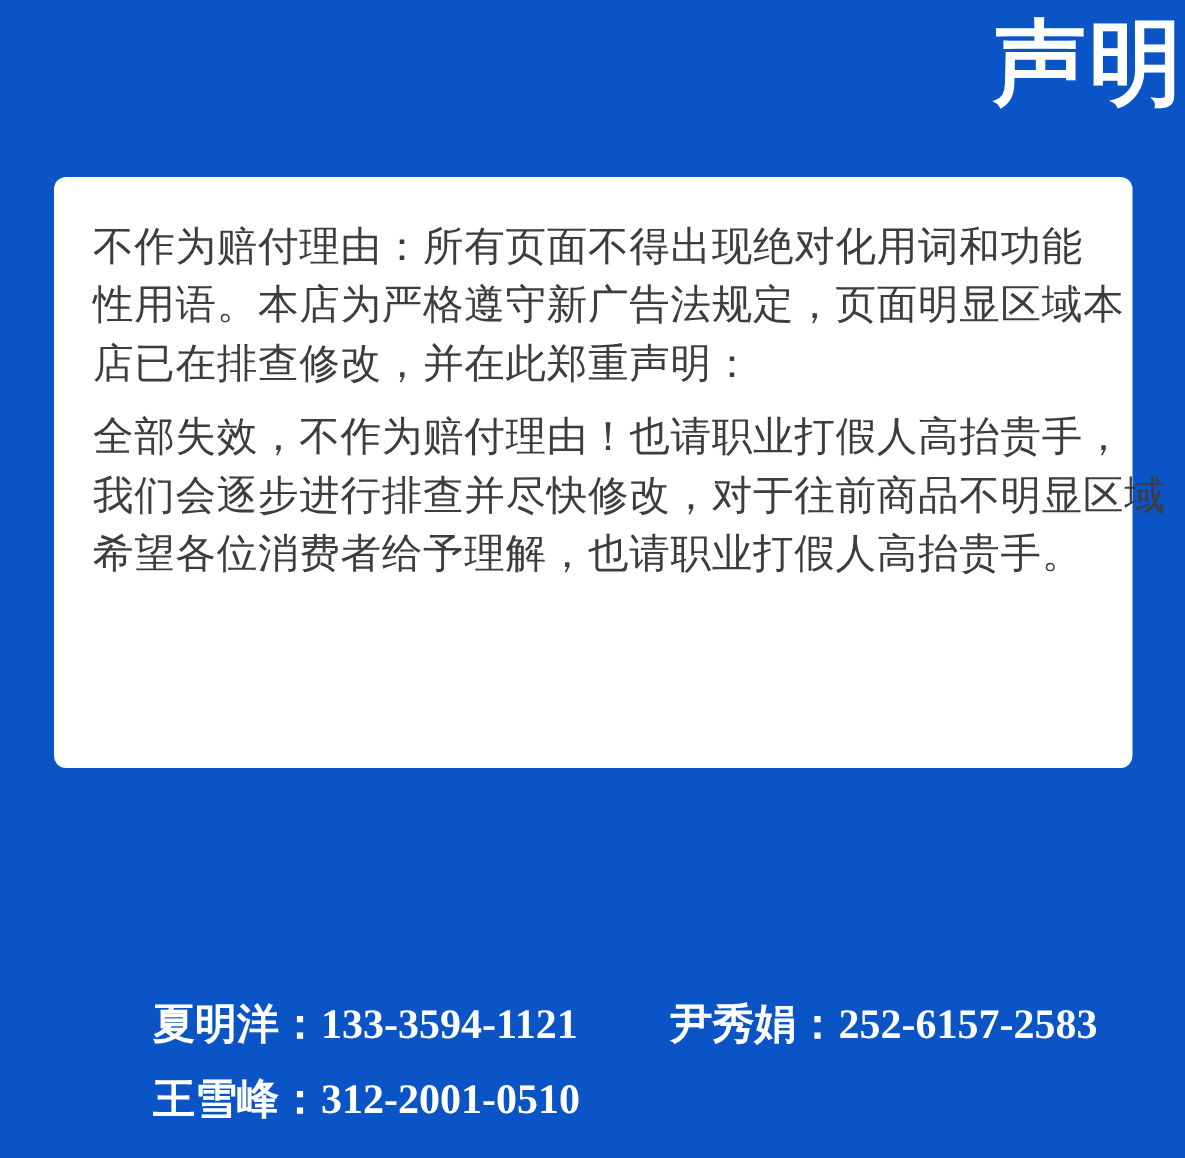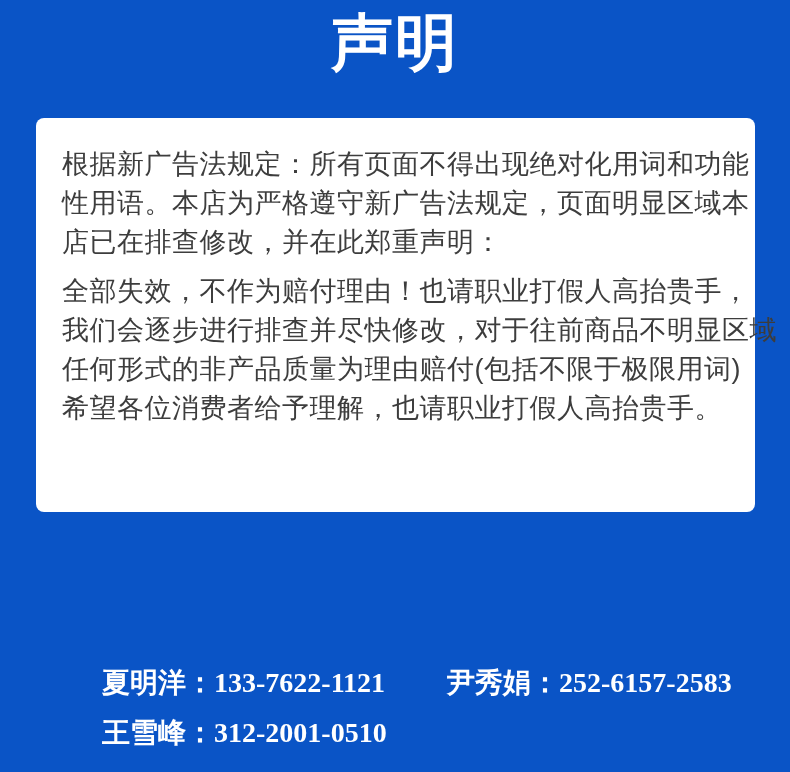--- a/index.html
+++ b/index.html
@@ -16,21 +16,21 @@
     position: relative;
     width: 790px;
     height: 772px;
     background: #0a54c6;
   }
   .page-title {
     position: absolute;
     top: 8px;
     left: 0;
     width: 790px;
-    text-align: center;
+    text-align: right;
     color: #ffffff;
     font-size: 62px;
     line-height: 70px;
     font-weight: 800;
     letter-spacing: 2px;
   }
   .statement-card {
     position: absolute;
     left: 36px;
     top: 118px;
@@ -81,35 +81,34 @@
 </style>
 </head>
 <body>
 
 <div class="page">
 
   <div class="page-title">声明</div>
 
   <div class="statement-card">
     <div class="para-1">
-      <div class="statement-line">根据新广告法规定：所有页面不得出现绝对化用词和功能</div>
+      <div class="statement-line">不作为赔付理由：所有页面不得出现绝对化用词和功能</div>
       <div class="statement-line">性用语。本店为严格遵守新广告法规定，页面明显区域本</div>
       <div class="statement-line">店已在排查修改，并在此郑重声明：</div>
     </div>
     <div class="para-2">
       <div class="statement-line">全部失效，不作为赔付理由！也请职业打假人高抬贵手，</div>
       <div class="statement-line">我们会逐步进行排查并尽快修改，对于往前商品不明显区域</div>
-      <div class="statement-line">任何形式的非产品质量为理由赔付(包括不限于极限用词)</div>
       <div class="statement-line">希望各位消费者给予理解，也请职业打假人高抬贵手。</div>
     </div>
   </div>
 
 
   <div class="contact-item contact-1">
-    <span class="contact-name">夏明洋</span><span class="contact-separator">：</span><span class="contact-phone">133-7622-1121</span>
+    <span class="contact-name">夏明洋</span><span class="contact-separator">：</span><span class="contact-phone">133-3594-1121</span>
   </div>
 
   <div class="contact-item contact-2">
     <span class="contact-name">尹秀娟</span><span class="contact-separator">：</span><span class="contact-phone">252-6157-2583</span>
   </div>
 
   <div class="contact-item contact-3">
     <span class="contact-name">王雪峰</span><span class="contact-separator">：</span><span class="contact-phone">312-2001-0510</span>
   </div>
 

